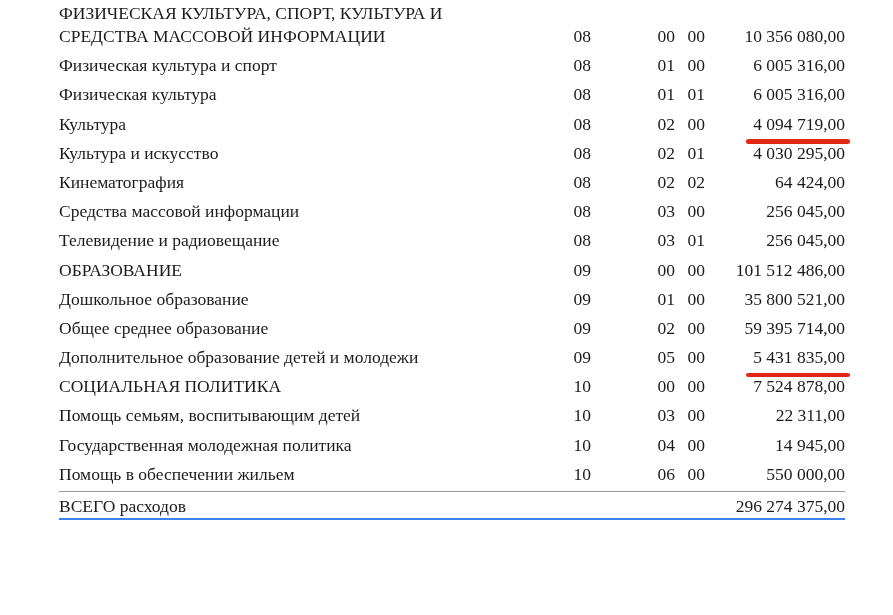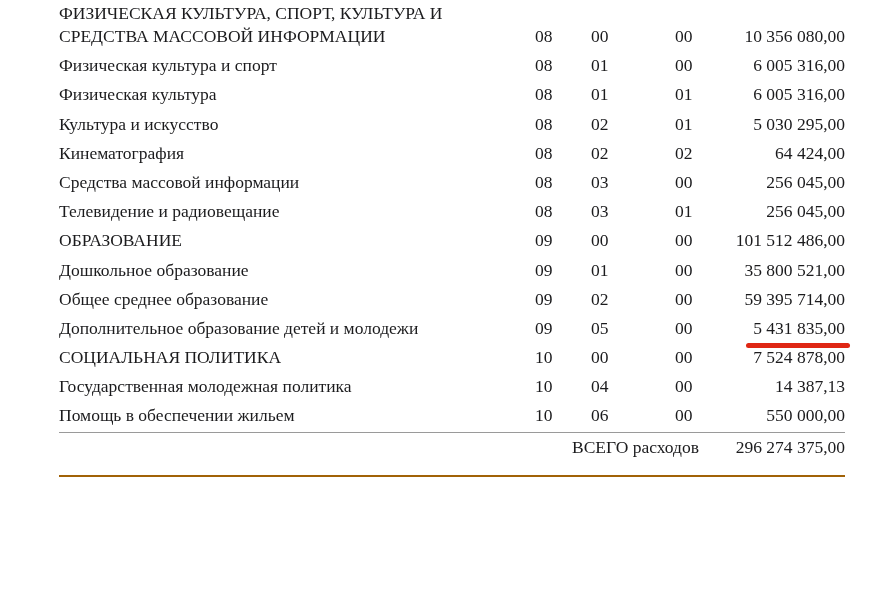--- a/index.html
+++ b/index.html
@@ -30,29 +30,28 @@
   col.c-code1  { width: 56px;  }
   col.c-code2  { width: 84px;  }
   col.c-code3  { width: 30px;  }
   col.c-amount { width: 140px; }
   td {
     padding: 0 0 5px 0;
     vertical-align: bottom;
     height: 24.2px;
   }
   td.name   { text-align: left;  padding-right: 6px; }
-  td.code   { text-align: left; }
+  td.code   { text-align: right; }
   td.amount { text-align: right; white-space: nowrap; }
   tr.total-row td {
     border-top: 1px solid #9a9a9a;
-    border-bottom: 2px solid #a16207;
+    border-bottom: 2px solid #3b82f6;
     height: 21px;
     padding-top: 3px;
-    padding-bottom: 16px;
-    text-align: right;
+    padding-bottom: 0;
   }
   .amt {
     display: inline-block;
     position: relative;
     white-space: nowrap;
   }
   .amt.marked::after {
     content: "";
     position: absolute;
     left: -7px;
@@ -100,28 +99,37 @@
   <tr>
     <td class="name">Физическая культура</td>
     <td class="code">08</td>
     <td class="code">01</td>
     <td class="code">01</td>
     <td class="amount">
       <span class="amt">6 005 316,00</span>
     </td>
   </tr>
 
+  <tr>
+    <td class="name">Культура</td>
+    <td class="code">08</td>
+    <td class="code">02</td>
+    <td class="code">00</td>
+    <td class="amount">
+      <span class="amt marked">4 094 719,00</span>
+    </td>
+  </tr>
 
   <tr>
     <td class="name">Культура и искусство</td>
     <td class="code">08</td>
     <td class="code">02</td>
     <td class="code">01</td>
     <td class="amount">
-      <span class="amt">5 030 295,00</span>
+      <span class="amt">4 030 295,00</span>
     </td>
   </tr>
 
   <tr>
     <td class="name">Кинематография</td>
     <td class="code">08</td>
     <td class="code">02</td>
     <td class="code">02</td>
     <td class="amount">
       <span class="amt">64 424,00</span>
@@ -193,28 +201,37 @@
     <td class="name">СОЦИАЛЬНАЯ ПОЛИТИКА</td>
     <td class="code">10</td>
     <td class="code">00</td>
     <td class="code">00</td>
     <td class="amount">
       <span class="amt">7 524 878,00</span>
     </td>
   </tr>
 
 
+  <tr>
+    <td class="name">Помощь семьям, воспитывающим детей</td>
+    <td class="code">10</td>
+    <td class="code">03</td>
+    <td class="code">00</td>
+    <td class="amount">
+      <span class="amt">22 311,00</span>
+    </td>
+  </tr>
 
   <tr>
     <td class="name">Государственная молодежная политика</td>
     <td class="code">10</td>
     <td class="code">04</td>
     <td class="code">00</td>
     <td class="amount">
-      <span class="amt">14 387,13</span>
+      <span class="amt">14 945,00</span>
     </td>
   </tr>
 
   <tr>
     <td class="name">Помощь в обеспечении жильем</td>
     <td class="code">10</td>
     <td class="code">06</td>
     <td class="code">00</td>
     <td class="amount">
       <span class="amt">550 000,00</span>

